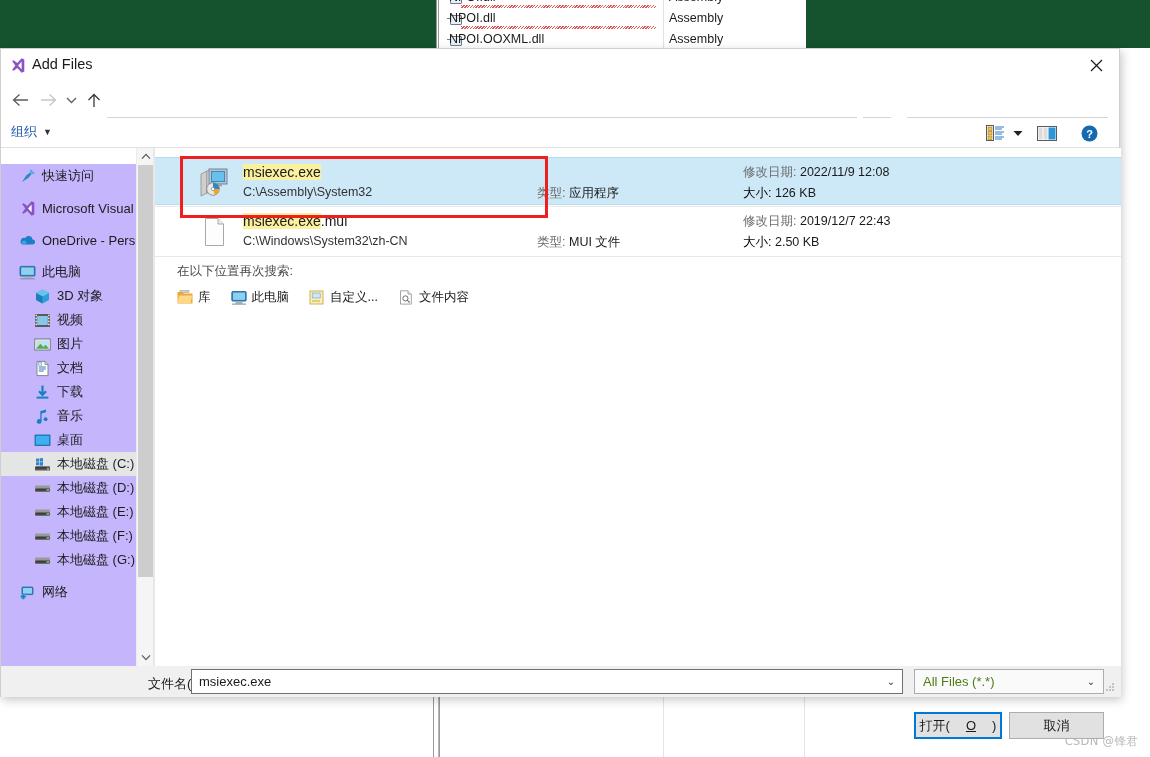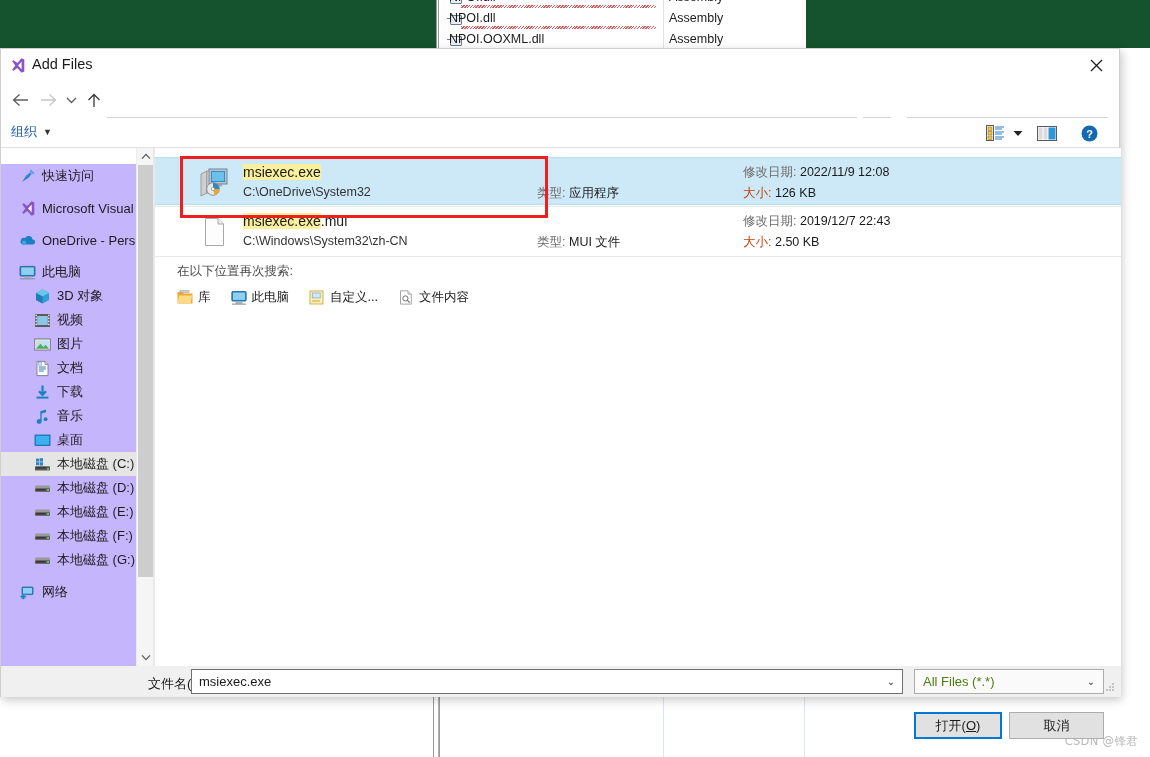--- a/index.html
+++ b/index.html
@@ -197,21 +197,21 @@
     position: absolute; left: 88px; top: 6px; font-size: 14px; color: #1a1a1a;
     font-family: "Liberation Sans", sans-serif;
   }
   .frow .fname .hl { background: #fbf09e; }
   .frow .fpath { position: absolute; left: 88px; top: 27px; font-size: 12.5px; color: #333; }
   .frow .ftype { position: absolute; left: 382px; top: 27px; font-size: 12.5px; color: #1a1a1a; }
   .frow .ftype .lbl { color: #6b6b6b; }
   .frow .fmod  { position: absolute; left: 588px; top: 6px;  font-size: 12.5px; color: #1a1a1a; }
   .frow .fmod .lbl { color: #6b6b6b; }
   .frow .fsize { position: absolute; left: 588px; top: 27px; font-size: 12.5px; color: #1a1a1a; }
-  .frow .fsize .lbl { color: #c2410c; }
+  .frow .fsize .lbl { color: #000000; }
   .rowsep { position: absolute; left: 0; width: 966px; height: 1px; background: #e8e8e8; }
 
   .redbox {
     position: absolute; left: 25px; top: 8px; width: 368px; height: 62px;
     border: 3px solid #ef1f1f; pointer-events: none;
   }
 
   
   .searchagain { position: absolute; left: 0; top: 115px; width: 966px; }
   .sa-title { position: absolute; left: 22px; top: 0; font-size: 12.5px; color: #4b4b4b; }
@@ -239,21 +239,21 @@
   .filter-combo {
     position: absolute; left: 913px; top: 3px; width: 190px; height: 25px;
     border: 1px solid #adadad; background: #fafafa; display: flex; align-items: center;
   }
   .filter-combo .val { flex: 1; padding-left: 8px; font-size: 13px; color: #4d7c0f; }
   .filter-combo .cv { width: 24px; text-align: center; color: #3a3a3a; font-size: 10px; }
 
   .btnrow { position: absolute; left: 0; top: 648px; width: 1120px; height: 1px; }
   .btn {
     position: absolute; height: 27px; display: flex; align-items: center; justify-content: center;
-    font-size: 13px; color: #1a1a1a; background: #e1e1e1; border: 1px solid #adadad;
+    font-size: 13px; color: #1a1a1a; background: #e1e1e1; border: 1px solid #adadad; gap: 16px;
   }
   .btn u { text-decoration: underline; }
   .btn-open { left: 913px; top: 15px; width: 88px; border: 2px solid #0078d7; background: #e1e1e1; }
   .btn-cancel { left: 1008px; top: 15px; width: 95px; }
 
   .resize-grip { position: absolute; right: 3px; bottom: 3px; width: 10px; height: 10px; }
   .resize-grip i {
     position: absolute; width: 2px; height: 2px; background: #b5b5b5; border-radius: 50%;
   }
 
@@ -595,21 +595,21 @@
             <rect x="13" y="4" width="14" height="11" fill="#2e7fc1"></rect>
             <rect x="13.8" y="4.8" width="12.4" height="9.4" fill="#69c0e8"></rect>
             <rect x="16" y="17" width="8" height="2.4" fill="#9aa7b1"></rect>
             <circle cx="15" cy="22" r="6.3" fill="#e8e8e8" stroke="#7c7c7c" stroke-width=".8"></circle>
             <path d="M15 15.7 A6.3 6.3 0 0 1 21.3 22 L15 22z" fill="#2f86c9"></path>
             <path d="M15 22 L21.3 22 A6.3 6.3 0 0 1 16.6 28.1z" fill="#f0a52a"></path>
             <circle cx="15" cy="22" r="1.7" fill="#ffffff" stroke="#7c7c7c" stroke-width=".6"></circle>
           </svg>
         </span>
         <span class="fname"><span class="hl">msiexec.exe</span><span></span></span>
-        <span class="fpath">C:\OneDrive\System32</span>
+        <span class="fpath">C:\Assembly\System32</span>
         <span class="ftype"><span class="lbl">类型:</span> <span>应用程序</span></span>
         <span class="fmod"><span class="lbl">修改日期:</span> <span>2022/11/9 12:08</span></span>
         <span class="fsize"><span class="lbl">大小:</span> <span>126 KB</span></span>
       </div>
 
       <div class="rowsep" style="top:58px"></div>
 
       <div class="frow" style="top:59px">
         <span class="ficon">
           <svg width="32" height="32" viewBox="0 0 32 32">

